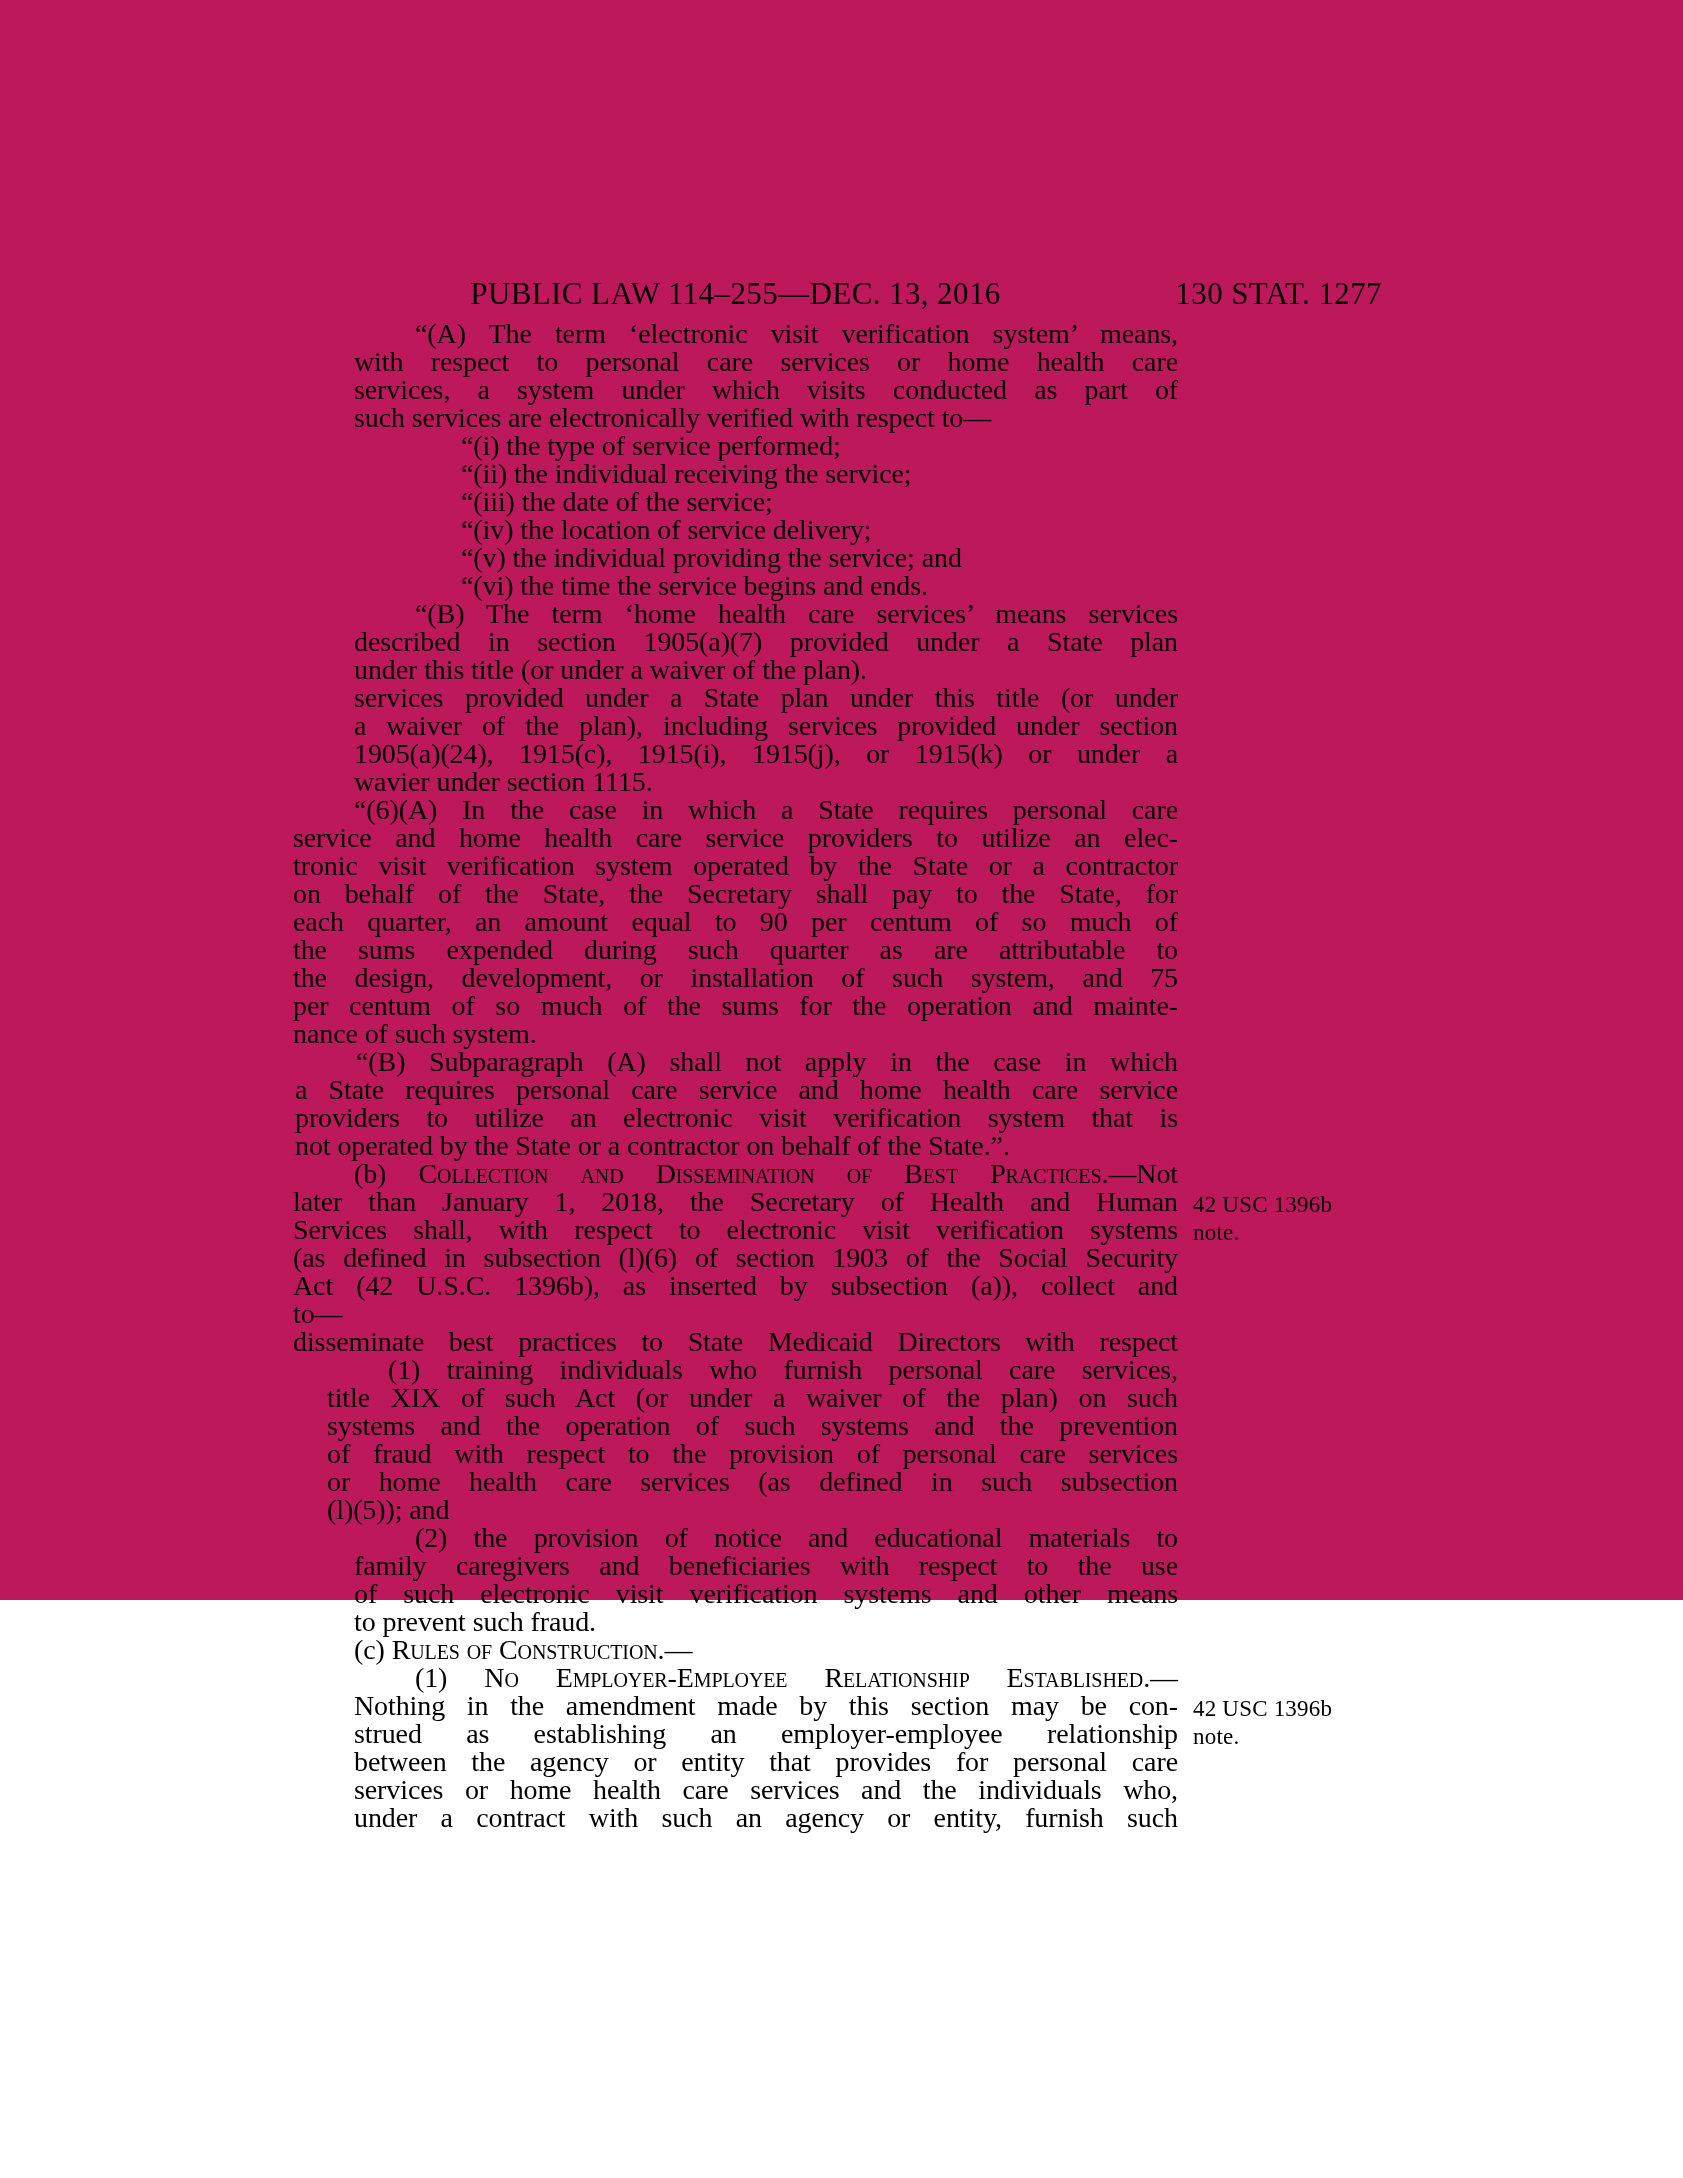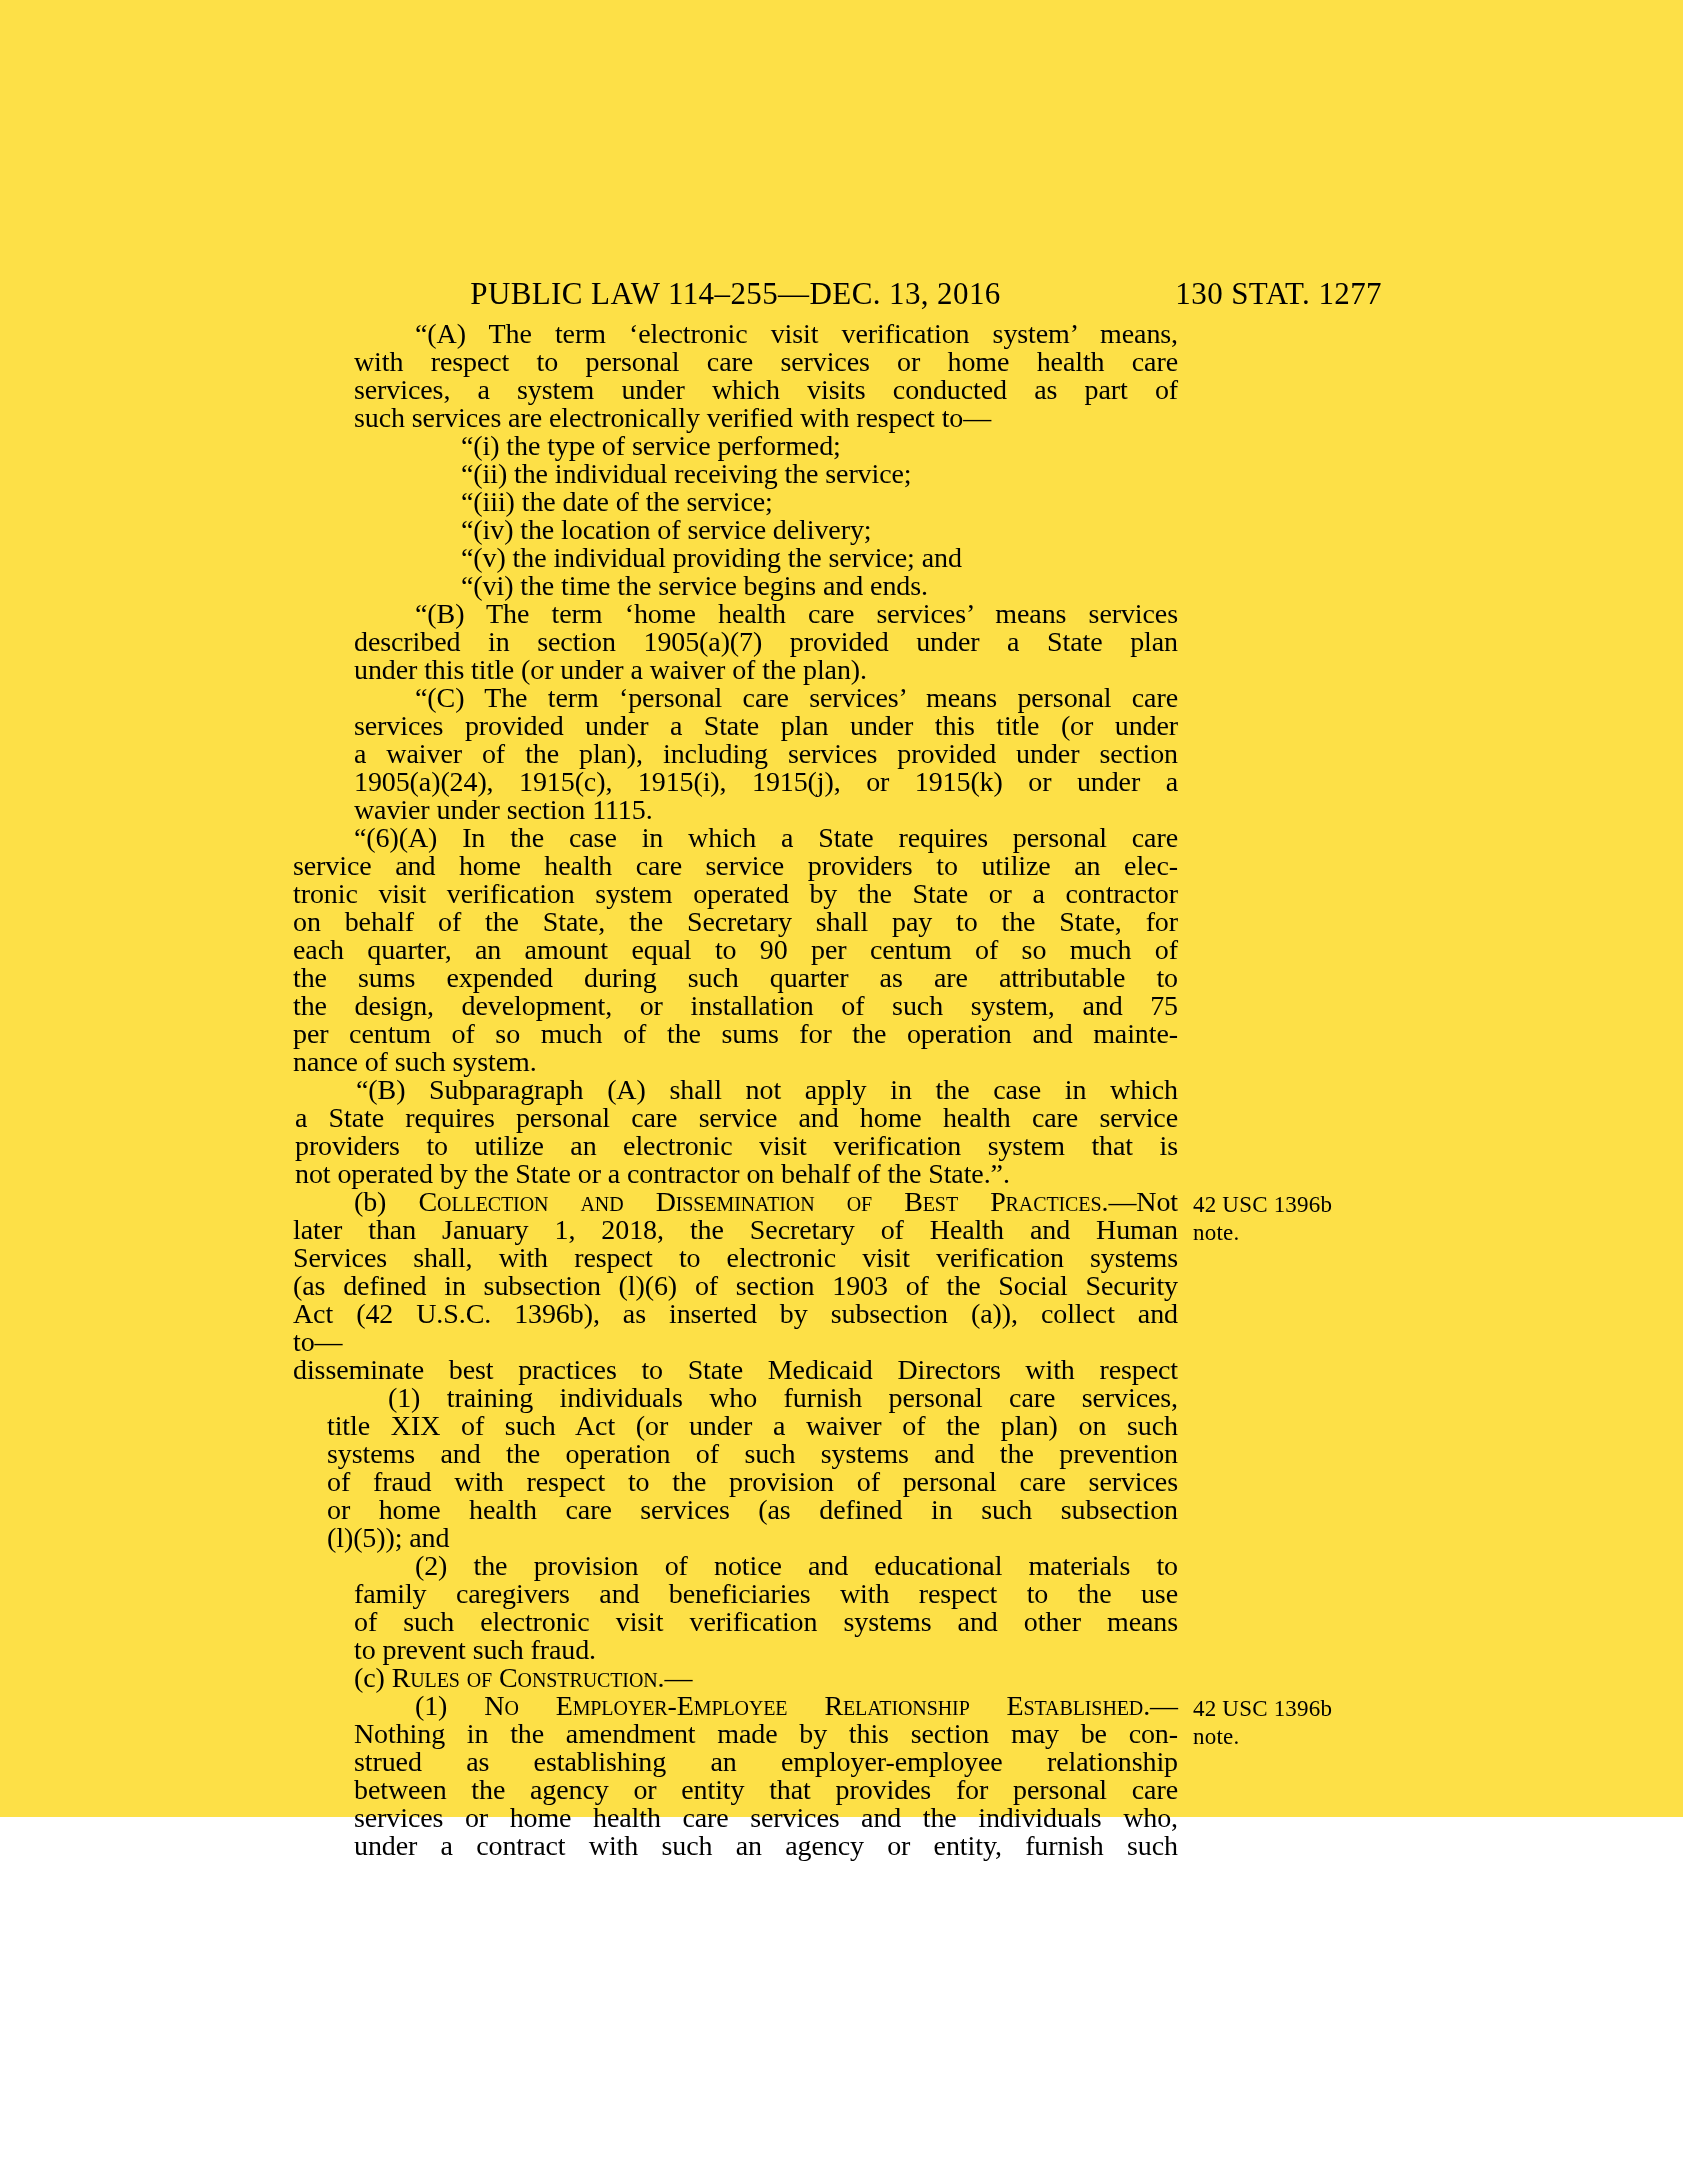--- a/index.html
+++ b/index.html
@@ -4,21 +4,21 @@
 <style>
   html, body { margin: 0; padding: 0; }
   body {
     width: 1683px; height: 2178px;
     background: #ffffff;
     color: #000000;
     font-family: "Liberation Serif", "DejaVu Serif", serif;
     position: relative;
     -webkit-font-smoothing: antialiased;
   }
-  .page { position: absolute; left: 0; top: 0; width: 1683px; height: 1817px; background:#fde047; }
+  .page { position: absolute; left: 0; top: 0; width: 1683px; height: 1600px; background:#be185d; }
 
   
   .hdr-left {
     position: absolute; left: 293px; top: 277px; width: 885px;
     text-align: center; font-size: 31px; line-height: 34px; letter-spacing: 0.4px;
     white-space: nowrap;
   }
   .hdr-right {
     position: absolute; left: 1055px; top: 277px; width: 327px;
     text-align: right; font-size: 31px; line-height: 34px; letter-spacing: 0.4px;
@@ -83,21 +83,20 @@
       </div>
       <div class="block" style="margin-left: 168px;">
         <div class="line">“(vi) the time the service begins and ends.</div>
       </div>
       <div class="block" style="margin-left: 61px;">
         <div class="line j" style="padding-left: 61px;">“(B) The term ‘home health care services’ means services</div>
         <div class="line j">described in section 1905(a)(7) provided under a State plan</div>
         <div class="line">under this title (or under a waiver of the plan).</div>
       </div>
       <div class="block" style="margin-left: 61px;">
-        <div class="line j" style="padding-left: 61px;">“(C) The term ‘personal care services’ means personal care</div>
         <div class="line j">services provided under a State plan under this title (or under</div>
         <div class="line j">a waiver of the plan), including services provided under section</div>
         <div class="line j">1905(a)(24), 1915(c), 1915(i), 1915(j), or 1915(k) or under a</div>
         <div class="line">wavier under section 1115.</div>
       </div>
       <div class="block" style="margin-left: 0px;">
         <div class="line j" style="padding-left: 61px;">“(6)(A) In the case in which a State requires personal care</div>
         <div class="line j">service and home health care service providers to utilize an elec-</div>
         <div class="line j">tronic visit verification system operated by the State or a contractor</div>
         <div class="line j">on behalf of the State, the Secretary shall pay to the State, for</div>

